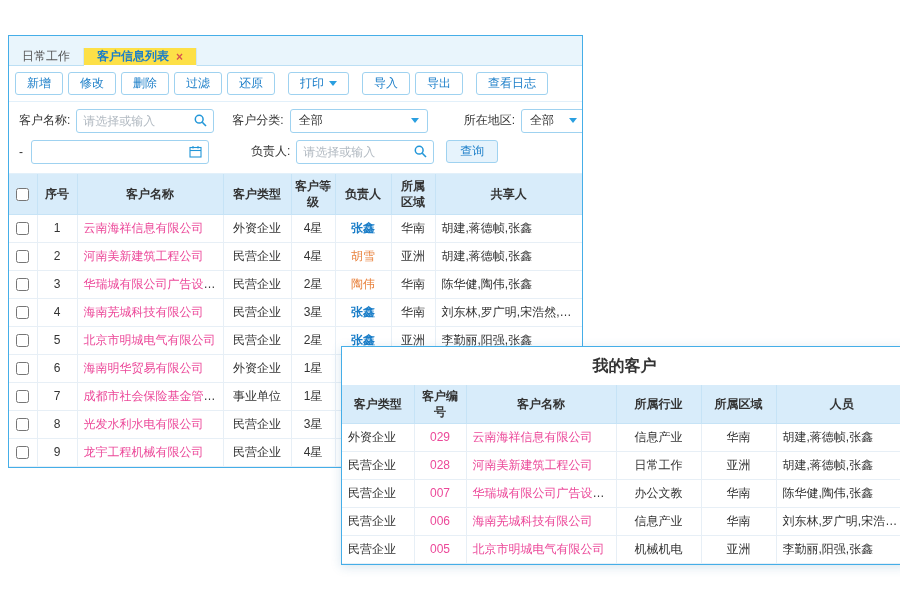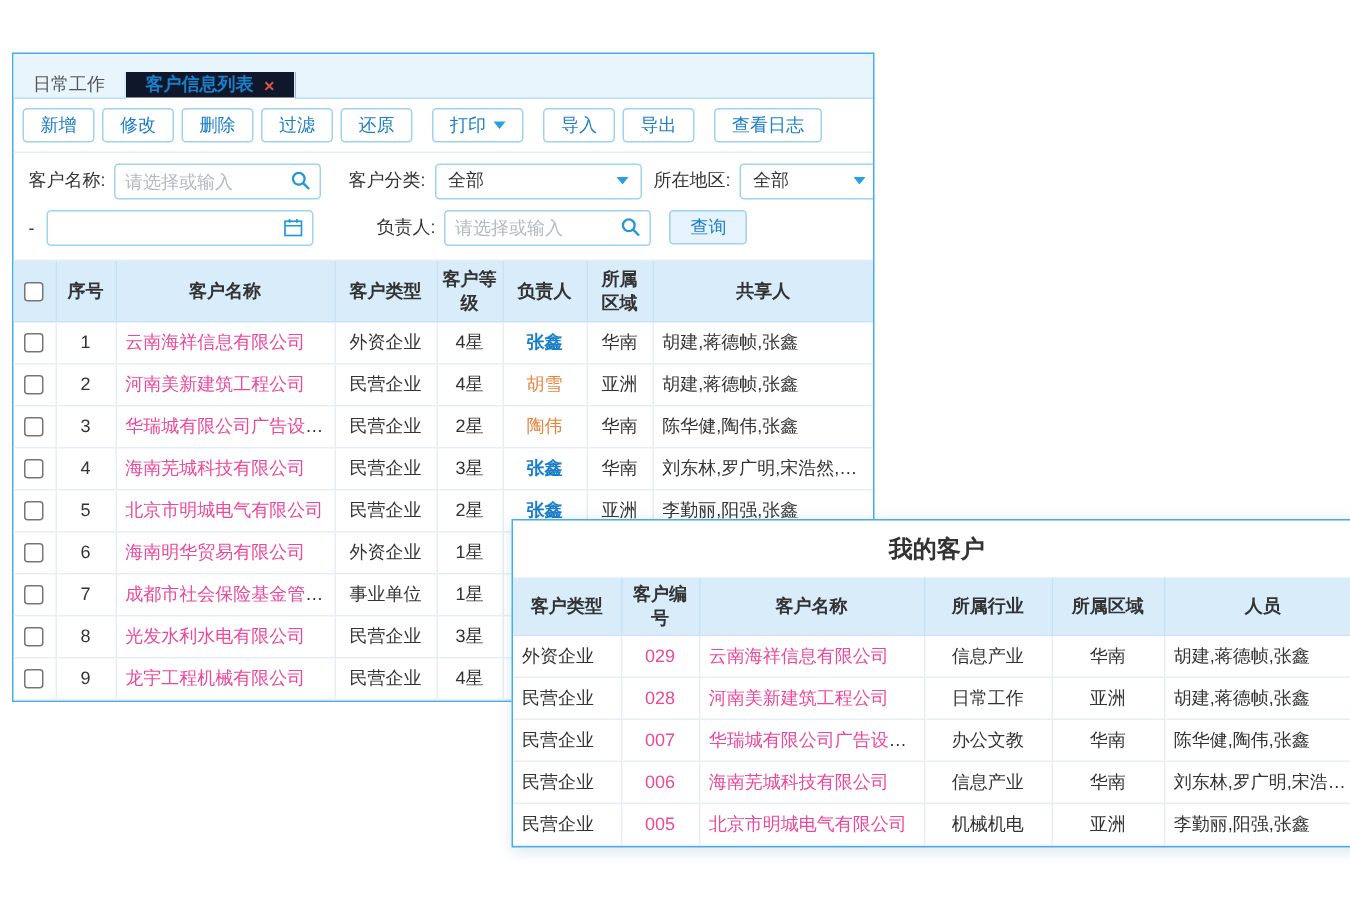--- a/index.html
+++ b/index.html
@@ -10,21 +10,21 @@
     font-family:"Liberation Sans","DejaVu Sans",sans-serif;
     font-size:12px; color:#333;
   }
   .panel { position:absolute; background:#fff; border:1px solid #45aee8; }
   .main-panel { left:8px; top:35px; width:575px; overflow:hidden; }
   .my-panel { left:341px; top:346px; width:567px; z-index:5; box-shadow:0 2px 10px rgba(40,110,160,.18); }
 
   
   .tabbar { display:flex; align-items:flex-end; height:30px; background:#e9f5fc; border-bottom:1px solid #bcdff4; }
   .tab { display:flex; align-items:center; padding:0 13px; color:#555; cursor:pointer; border-right:1px solid #cfe8f6; }
-  .tab.active { background:#0f172a; color:#1b7ec8; font-weight:bold; margin-bottom:-1px; border-bottom:1px solid #fff; }
+  .tab.active { background:#fde047; color:#1b7ec8; font-weight:bold; margin-bottom:-1px; border-bottom:1px solid #fff; }
   .tab-close { margin-left:7px; color:#d9534f; font-weight:bold; font-size:12px; line-height:1; cursor:pointer; }
 
   
   .toolbar { display:flex; align-items:center; gap:5px; padding:6px 6px; border-bottom:1px solid #e2f0fa; }
   .btn {
     height:23px; padding:0 11px; background:#fff; border:1px solid #9fd2f0; border-radius:3px;
     color:#1b7ec8; font-size:12px; font-family:inherit; cursor:pointer; white-space:nowrap;
     display:inline-flex; align-items:center; gap:5px;
   }
   .gap { margin-left:8px; }
@@ -33,21 +33,21 @@
   
   .filters { padding:3px 10px 6px; border-bottom:1px solid #e2f0fa; overflow:hidden; }
   .filter-row { display:flex; align-items:center; height:31px; }
   .flabel { font-weight:normal; color:#333; margin-right:6px; white-space:nowrap; }
   .input { display:flex; align-items:center; height:24px; border:1px solid #9fd2f0; border-radius:3px; background:#fff; }
   .input input { border:none; outline:none; flex:1; min-width:0; font-size:12px; font-family:inherit; padding:0 6px; color:#333; background:transparent; }
   .input input::placeholder { color:#b2bac2; }
   .icon-btn { display:flex; align-items:center; padding:0 6px; cursor:pointer; }
   .select { display:flex; align-items:center; justify-content:space-between; height:24px; padding:0 8px; border:1px solid #9fd2f0; border-radius:3px; background:#fff; color:#333; cursor:pointer; }
   .w138 { width:138px; }
-  .sp18 { margin-left:18px; } .sp24 { margin-left:8px; } .sp42 { margin-left:42px; }
+  .sp18 { margin-left:18px; } .sp24 { margin-left:36px; } .sp42 { margin-left:42px; }
   .region-select { flex:1; margin-right:-14px; }
   .dash { width:12px; text-align:left; color:#333; }
   .date-input { width:178px; }
   .query-btn { background:#e6f3fc; margin-left:12px; padding:0 13px;text-align:right; }
 
   
   table.grid { border-collapse:collapse; table-layout:fixed; width:100%; font-size:12px; }
   .grid th {
     background:#d8ecfa; color:#333; font-weight:bold; text-align:center;
     border:1px solid #c6e3f6; border-top:none; height:40px; padding:2px 3px;

